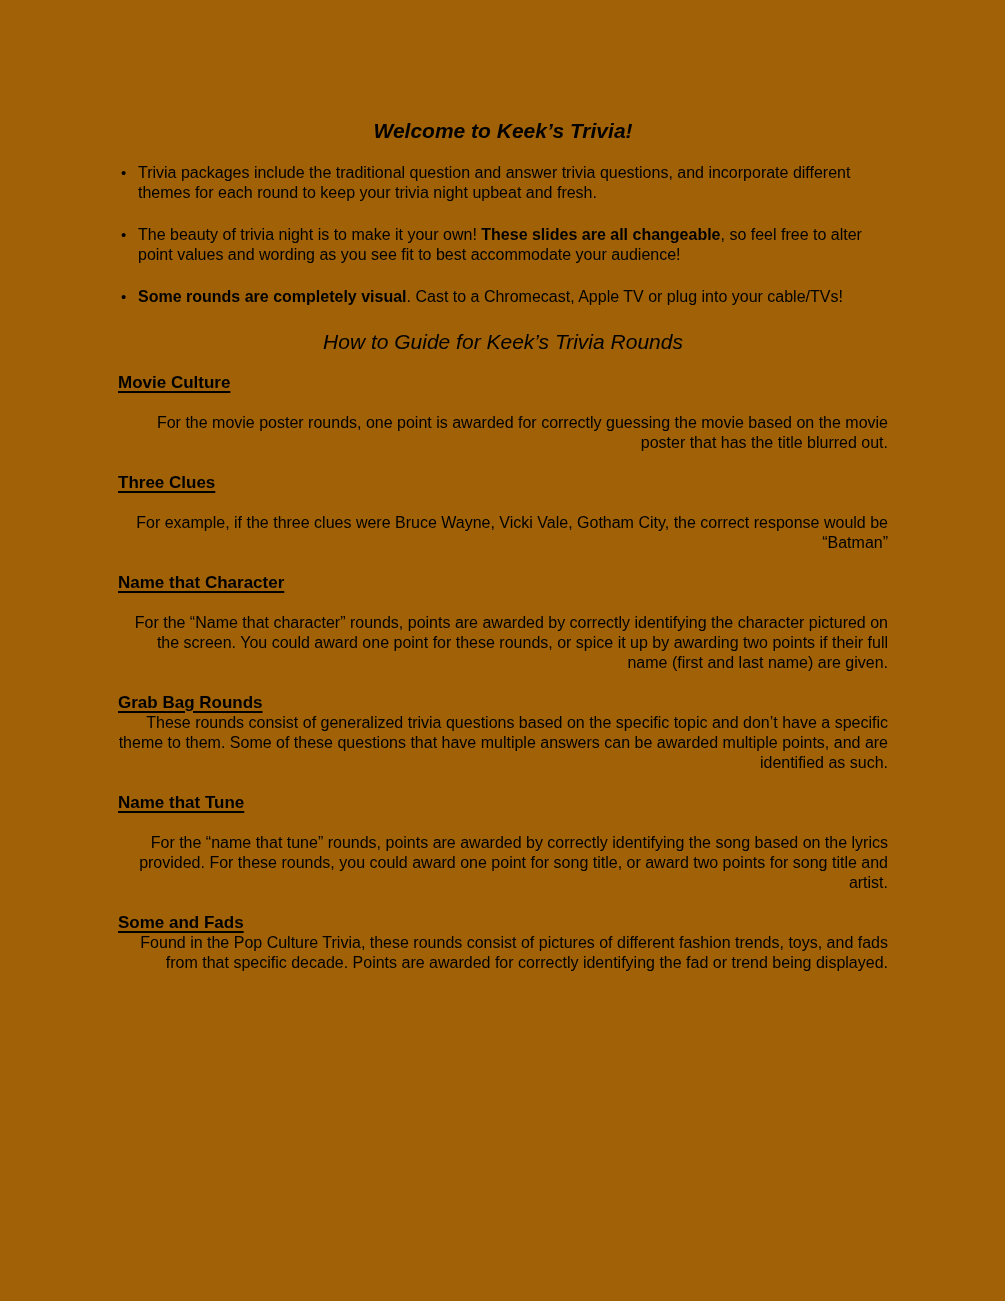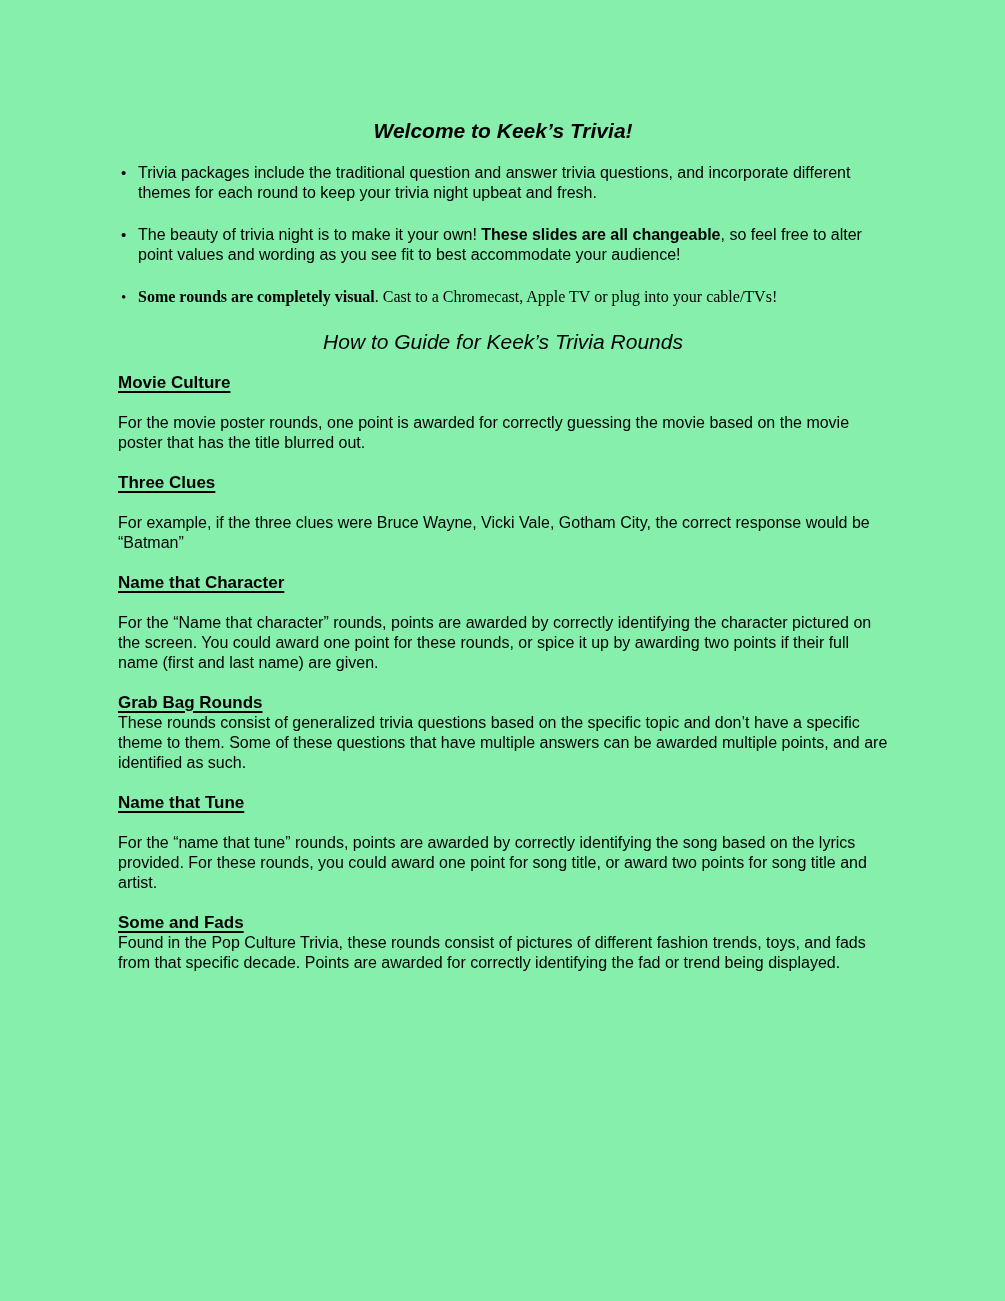--- a/index.html
+++ b/index.html
@@ -4,21 +4,21 @@
 <style>
   html, body {
     margin: 0;
     padding: 0;
     background: #ffffff;
   }
   .page {
     position: relative;
     width: 1005px;
     height: 1301px;
-    background: #86efac;
+    background: #a16207;
     color: #000000;
     font-family: "Liberation Sans", sans-serif;
     font-size: 16px;
     line-height: 20px;
     box-sizing: border-box;
     padding: 118px 117px 0 118px;
     overflow: hidden;
   }
   .doc-title {
     font-size: 21px;
@@ -33,21 +33,20 @@
     margin: 0;
     padding: 0;
   }
   ul.intro-list li {
     position: relative;
     padding-left: 20px;
     margin: 0 0 22px 0;
   }
   ul.intro-list li:last-child {
     margin-bottom: 16px;
-    font-family: Liberation Serif, serif;
   }
   ul.intro-list li::before {
     content: "\2022";
     position: absolute;
     left: 3px;
     top: 0;
     font-size: 15px;
   }
   .guide-title {
     font-size: 21px;
@@ -64,20 +63,21 @@
     text-decoration: underline;
     text-decoration-thickness: 2px;
     text-underline-offset: 3px;
     margin: 0 0 20px 0;
   }
   .section.tight h3 {
     margin-bottom: 0;
   }
   .section p {
     margin: 0 0 20px 0;
+    text-align: right;
   }
   strong { font-weight: bold; }
 </style>
 </head>
 <body>
 
 <div class="page">
 
   <h1 class="doc-title">Welcome to Keek’s Trivia!</h1>
 

